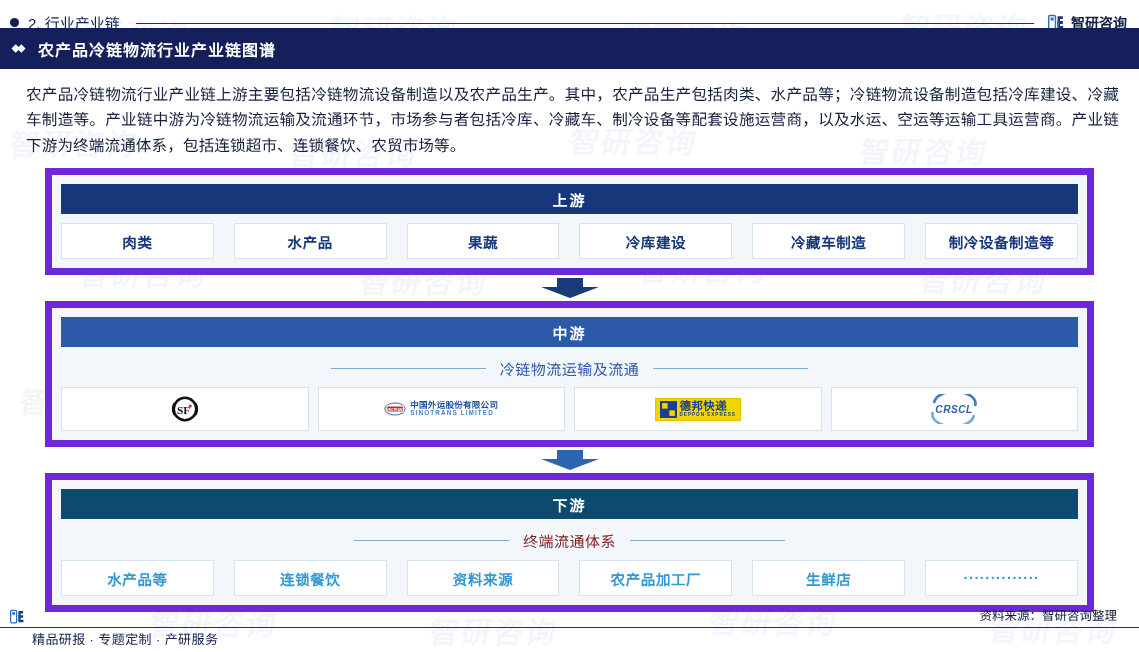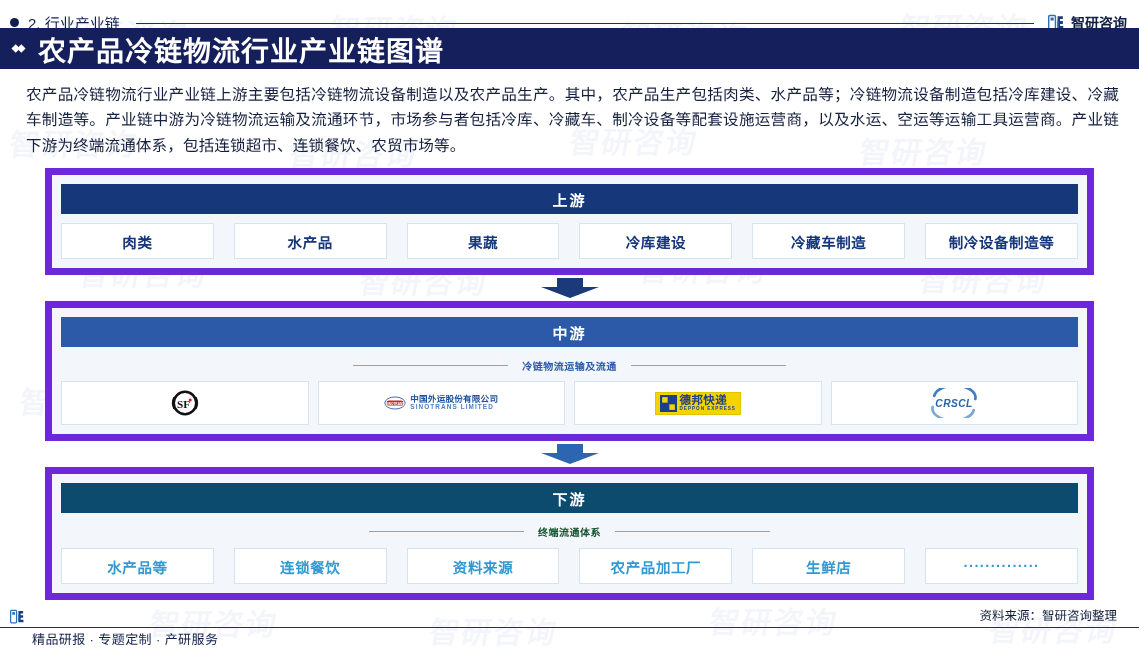--- a/index.html
+++ b/index.html
@@ -96,21 +96,21 @@
     padding-left: 10px;
     gap: 11px;
   }
   .diamond {
     width: 17px;
     height: 17px;
     flex: 0 0 auto;
   }
   .banner-title {
     color: #ffffff;
-    font-size: 28px;
+    font-size: 16px;
     font-weight: bold;
     letter-spacing: 1px;
     white-space: nowrap;
   }
 
   
   .intro {
     position: relative;
     z-index: 2;
     padding: 13px 20px 0 26px;
@@ -155,27 +155,27 @@
     gap: 14px;
     margin: 11px 0 8px 0;
     padding: 0 40px;
   }
   .sublabel-rule {
     flex: 0 0 155px;
     height: 1px;
     background: #7fa8cf;
   }
   .sublabel-text {
-    font-size: 10px;
-    font-weight: bold;
+    font-size: 15px;
+    font-weight: normal;
     letter-spacing: 0.5px;
     white-space: nowrap;
   }
   .mid .sublabel-text, .sublabel-text.mid-tone { color: #2d5aa8; }
-  .sublabel-text.down-tone { color: #14532d; text-align: right; }
+  .sublabel-text.down-tone { color: #7f1d1d; text-align: right; }
 
   
   .item-row {
     display: flex;
     gap: 20px;
     margin-top: 9px;
   }
   .item {
     flex: 1 1 0;
     min-width: 0;

